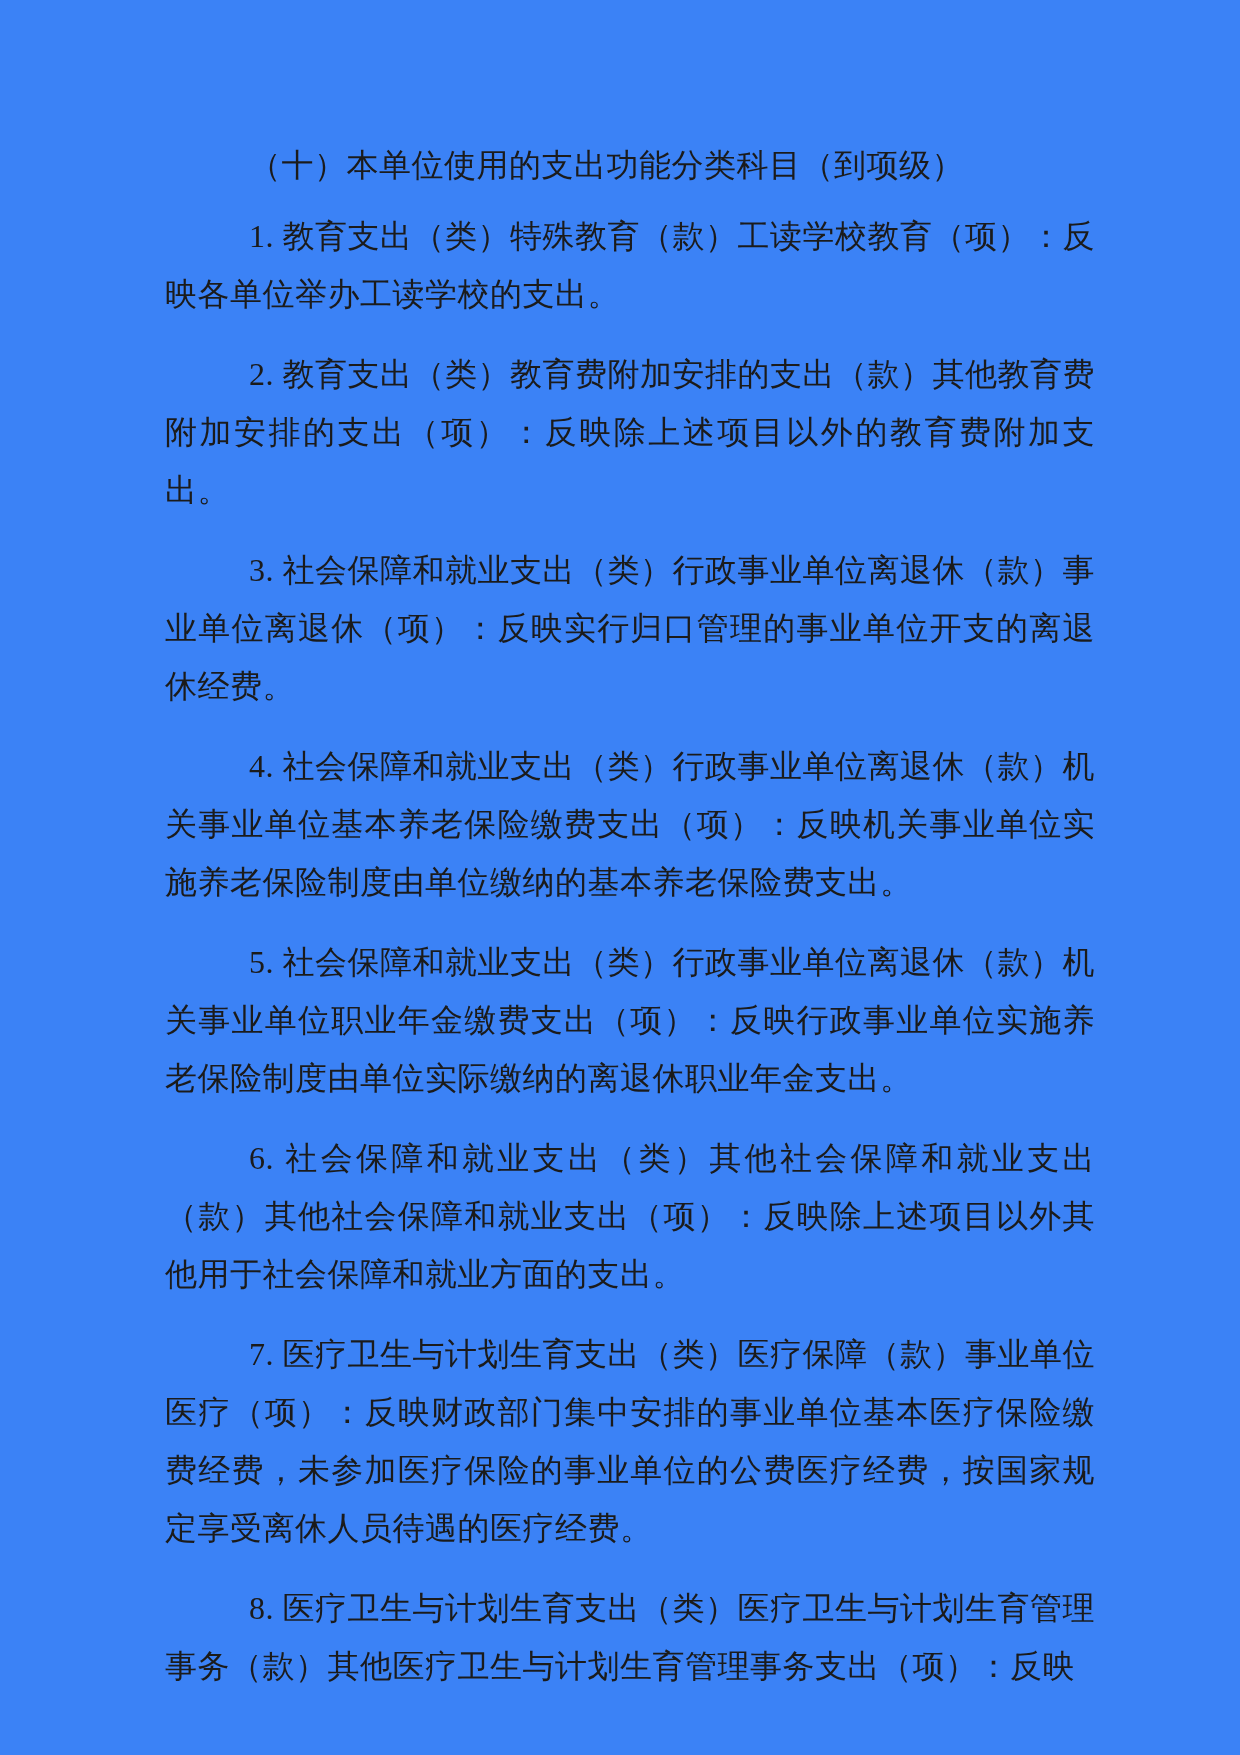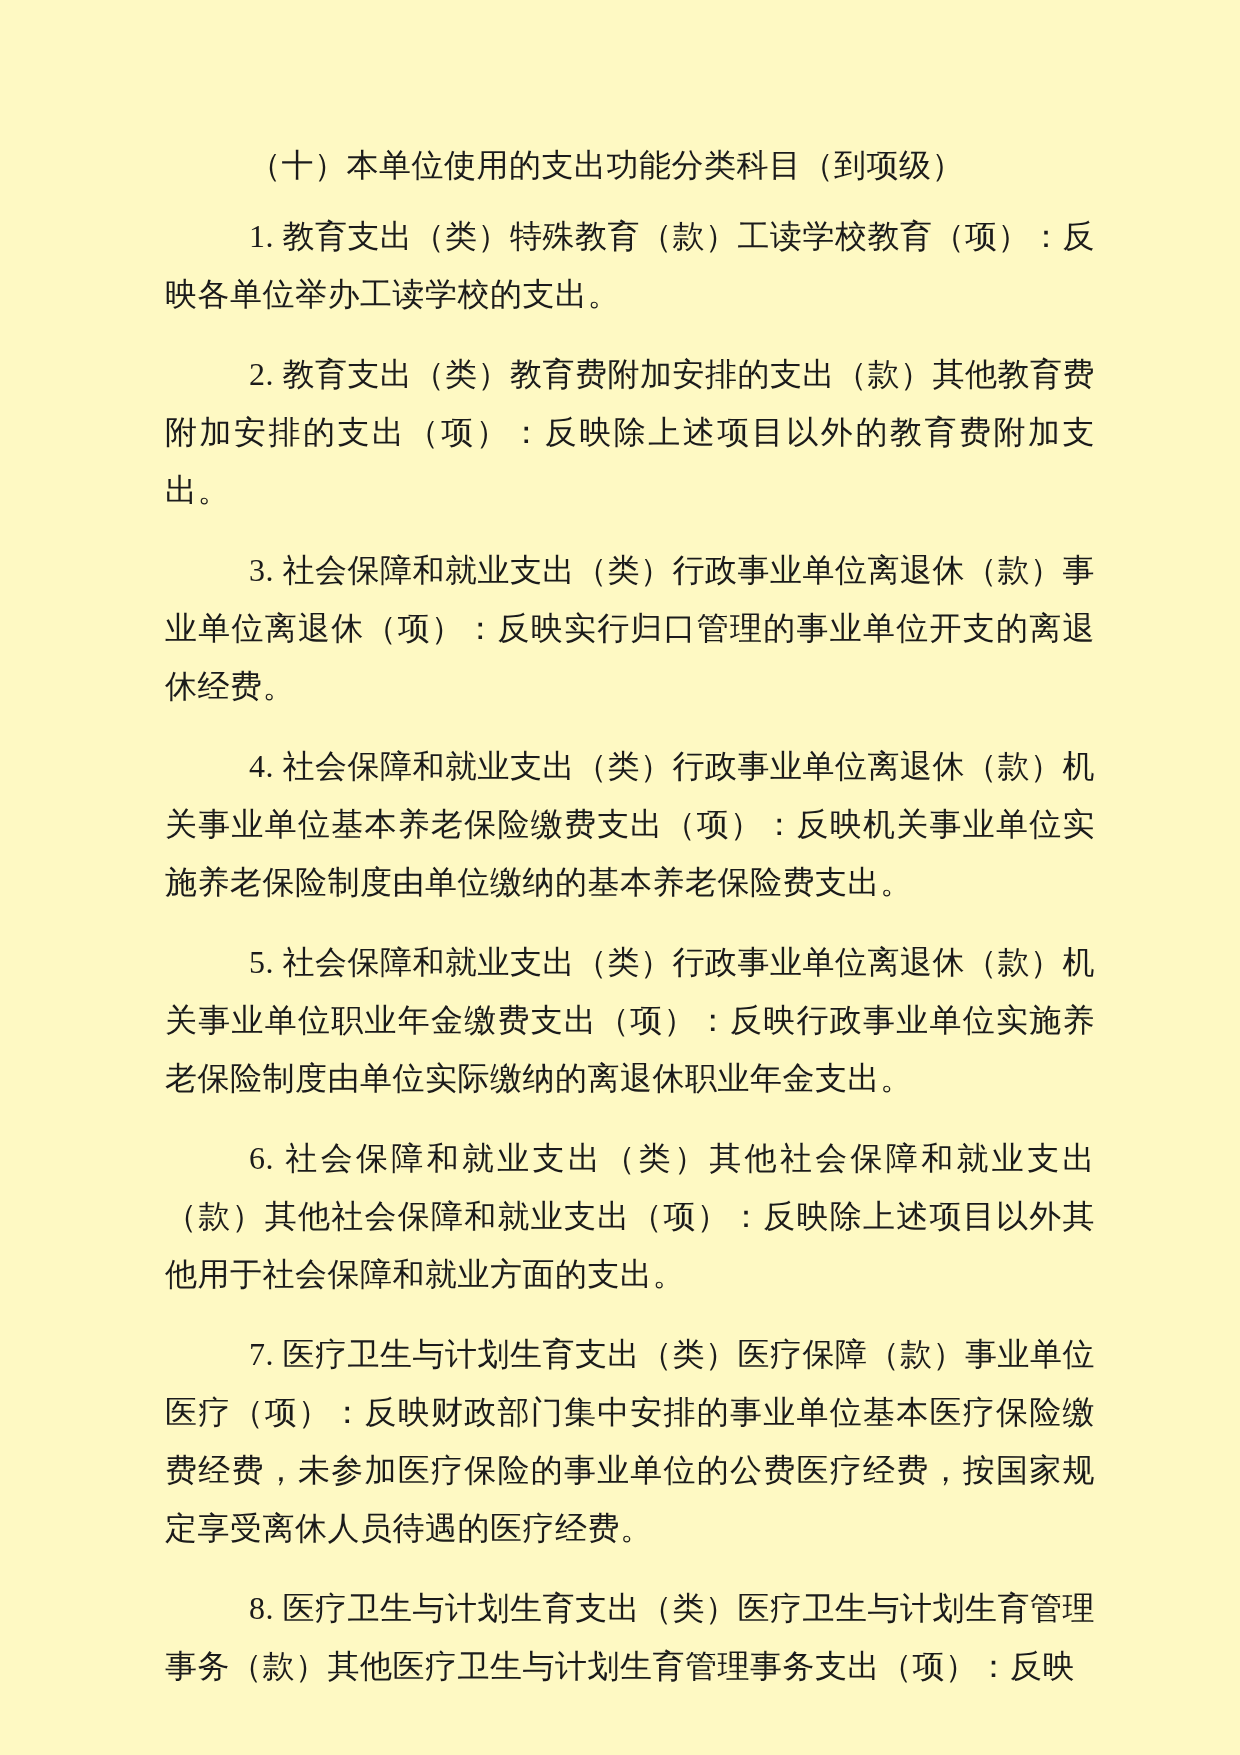--- a/index.html
+++ b/index.html
@@ -10,21 +10,21 @@
   body {
     width: 1240px;
     height: 1755px;
     overflow: hidden;
     font-family: "Liberation Serif", "DejaVu Serif", serif;
   }
   .page {
     box-sizing: border-box;
     width: 1240px;
     height: 1755px;
-    background: #fef9c3;
+    background: #3b82f6;
     padding: 136px 145px 0 165px;
   }
   .doc-par {
     margin: 0 0 22px 0;
     font-size: 32px;
     line-height: 58px;
     color: #1b1b1b;
     text-align: justify;
     text-justify: inter-character;
     text-indent: 84px;

